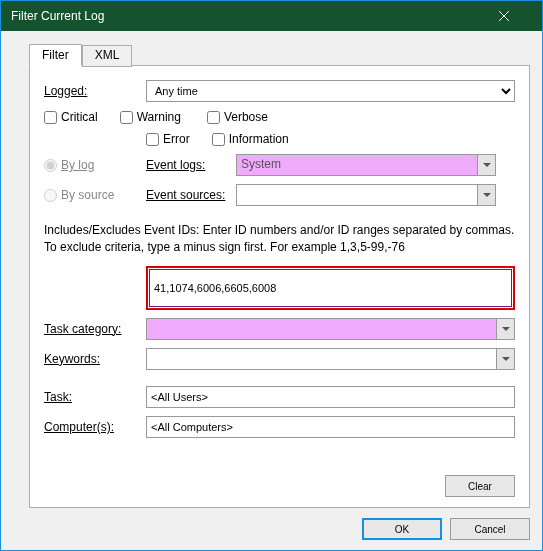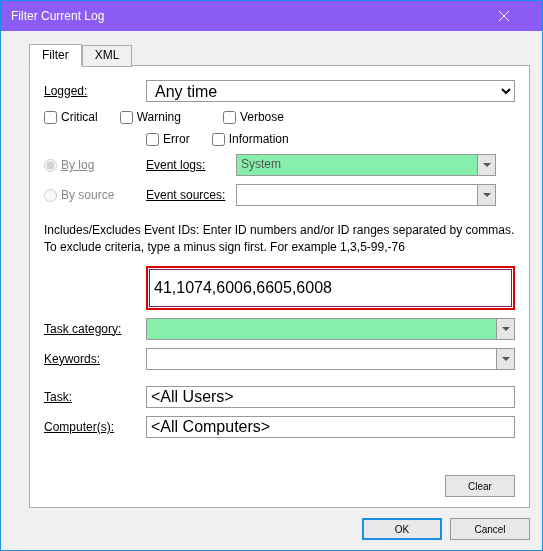--- a/index.html
+++ b/index.html
@@ -13,21 +13,21 @@
   .window {
     width: 543px;
     height: 551px;
     border: 1px solid #1a8ee0;
     background: #f0f0f0;
     display: flex;
     flex-direction: column;
   }
   .titlebar {
     height: 30px;
-    background: #8b5cf6;
+    background: #14532d;
     color: #fff;
     display: flex;
     align-items: center;
     padding: 0 16px 0 10px;
   }
   .titlebar .title { flex: 1; font-size: 12px; }
   .closebtn {
     width: 45px;
     height: 30px;
     display: flex;
@@ -87,21 +87,21 @@
     width: 102px;
     flex-shrink: 0;
   }
   .underline { text-decoration: underline; }
   .dim { color: #888; }
   select, input[type="text"] {
     border: 1px solid #999;
     height: 22px;
     padding: 0 4px;
     font-family: inherit;
-    font-size: 16px;
+    font-size: 11px;
     background: #fff;
   }
   select { width: 100%; }
   .wide { flex: 1; }
   .checks {
     display: flex;
     gap: 22px;
     align-items: center;
   }
   .checks label {
@@ -115,21 +115,21 @@
   }
   input[type="radio"] { width:13px; height:13px; margin:0 4px 0 0;}
   .radiolabel { display:flex; align-items:center; }
   .dropdown {
     flex: 1;
     display: flex;
     border: 1px solid #999;
     height: 22px;
     background: #fff;
   }
-  .dropdown.disabled { background:#86efac; }
+  .dropdown.disabled { background:#f0abfc; }
   .dropdown .ddtext {
     flex: 1;
     padding: 2px 4px;
     color: #555;
     overflow:hidden;
   }
   .dropdown .ddbtn {
     width: 18px;
     border-left: 1px solid #999;
     display:flex; align-items:center; justify-content:center;
@@ -216,21 +216,21 @@
         <div class="row">
           <div class="checks">
             <label>
                 <input type="checkbox" style="">
                 <span>Critical</span>
               </label>
             <label>
                 <input type="checkbox" style="">
                 <span>Warning</span>
               </label>
-            <label style="margin-left:20px">
+            <label style="margin-left:4px">
                 <input type="checkbox" style="">
                 <span>Verbose</span>
               </label>
           </div>
         </div>
 
         <div class="row">
           <div class="labelcol"></div>
           <div class="checks">
             <label>

